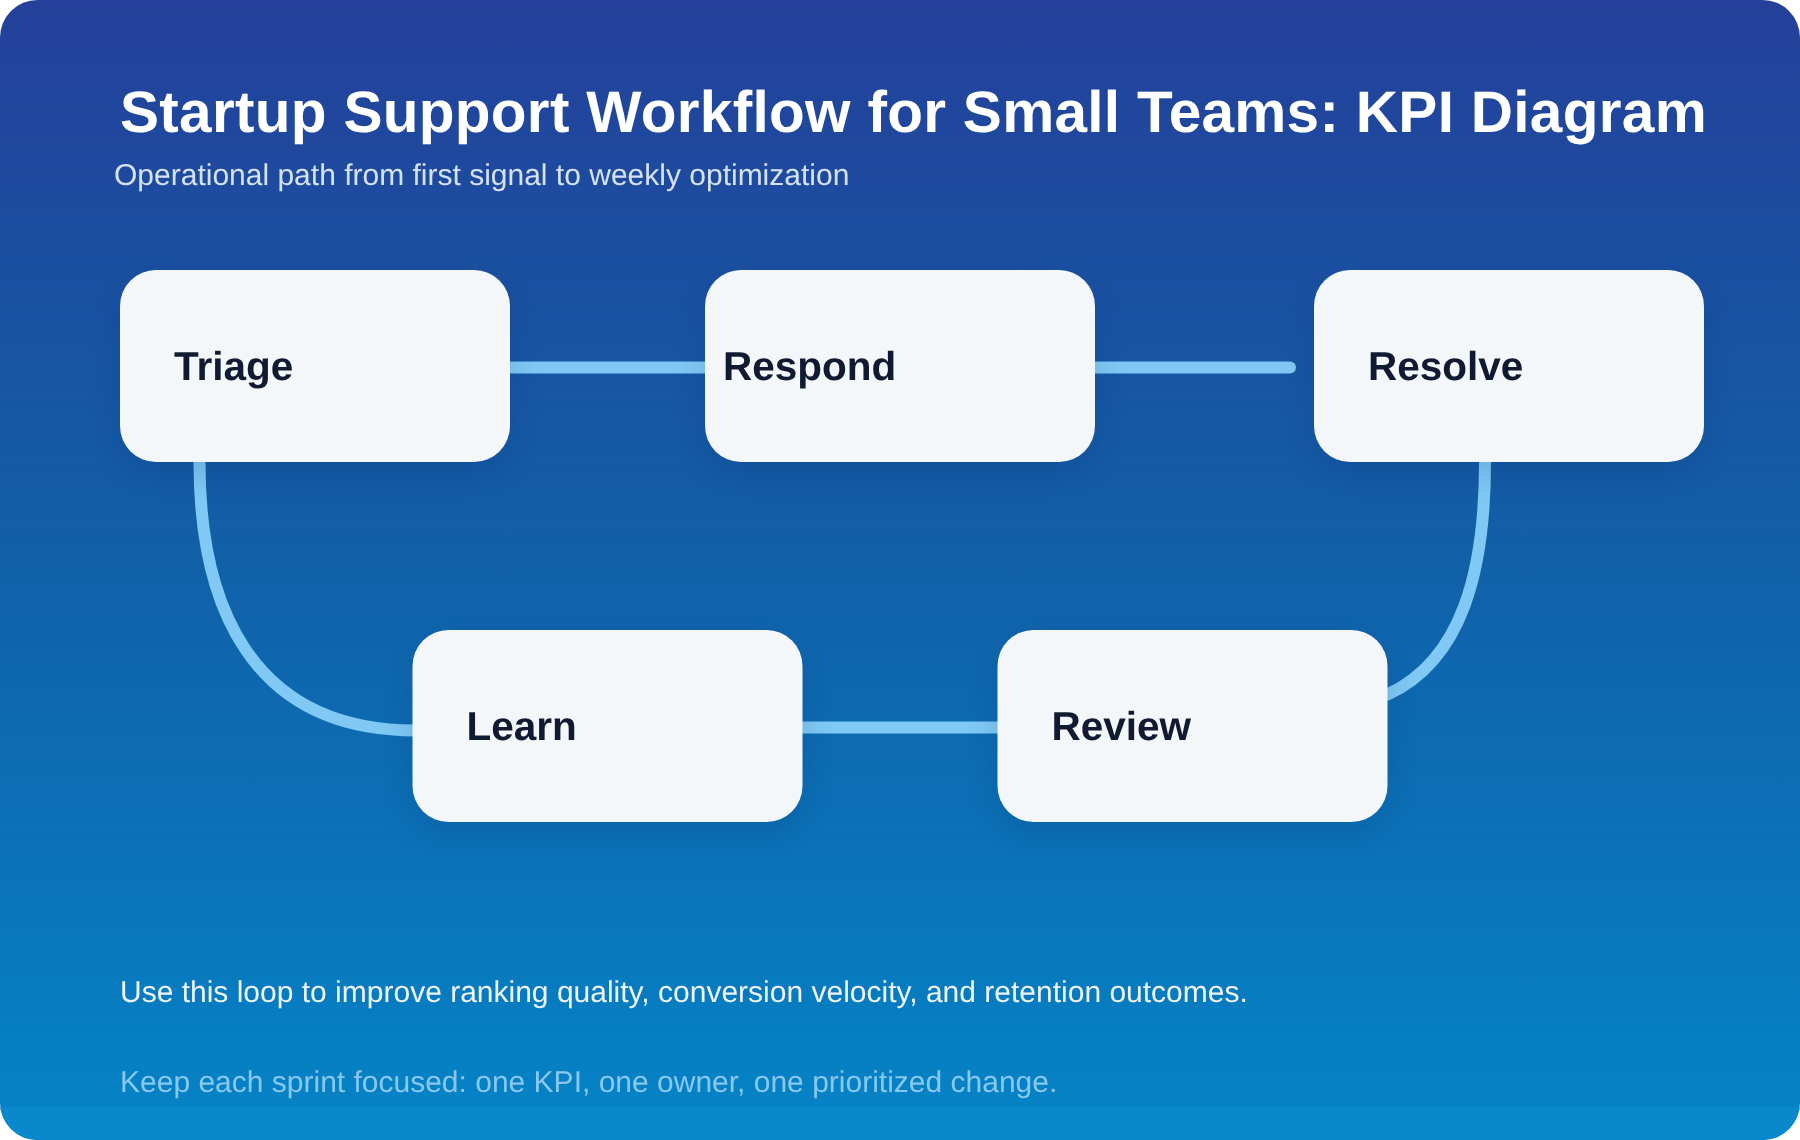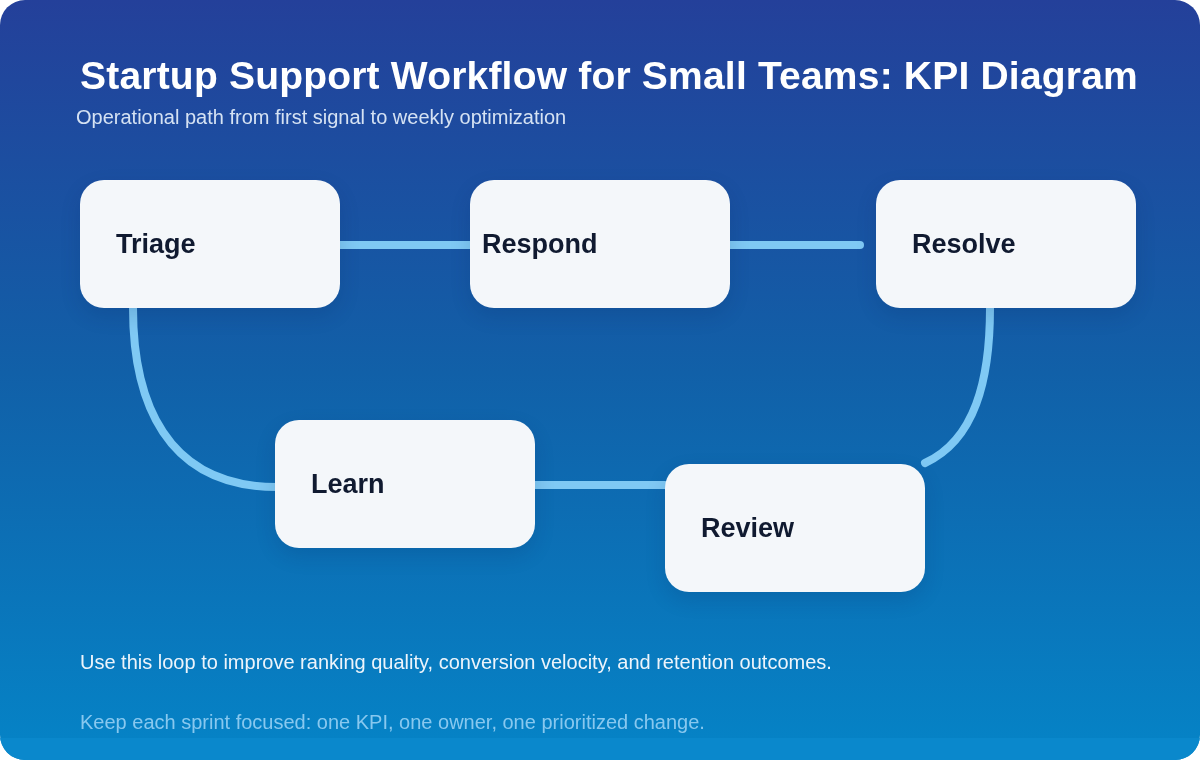--- a/index.html
+++ b/index.html
@@ -73,21 +73,21 @@
   .node .node-label {
     font-size: 27px;
     font-weight: bold;
     color: var(--node-text);
     white-space: nowrap;
   }
   .node-triage  { left: 80px;  top: 180px; }
   .node-respond { left: 470px; top: 180px; padding-left: 12px; }
   .node-resolve { left: 860px; top: 180px; margin-left: 16px; }
   .node-learn   { left: 275px; top: 420px; text-align: right; }
-  .node-review  { left: 665px; top: 420px; margin-top: 44px; }
+  .node-review  { left: 665px; top: 420px; }
   .footer-note-primary {
     position: absolute;
     left: 80px; top: 652px;
     font-size: 20px;
     line-height: 1;
     color: var(--footer-line1);
     white-space: nowrap;
   }
   .footer-note-secondary {
     position: absolute;

